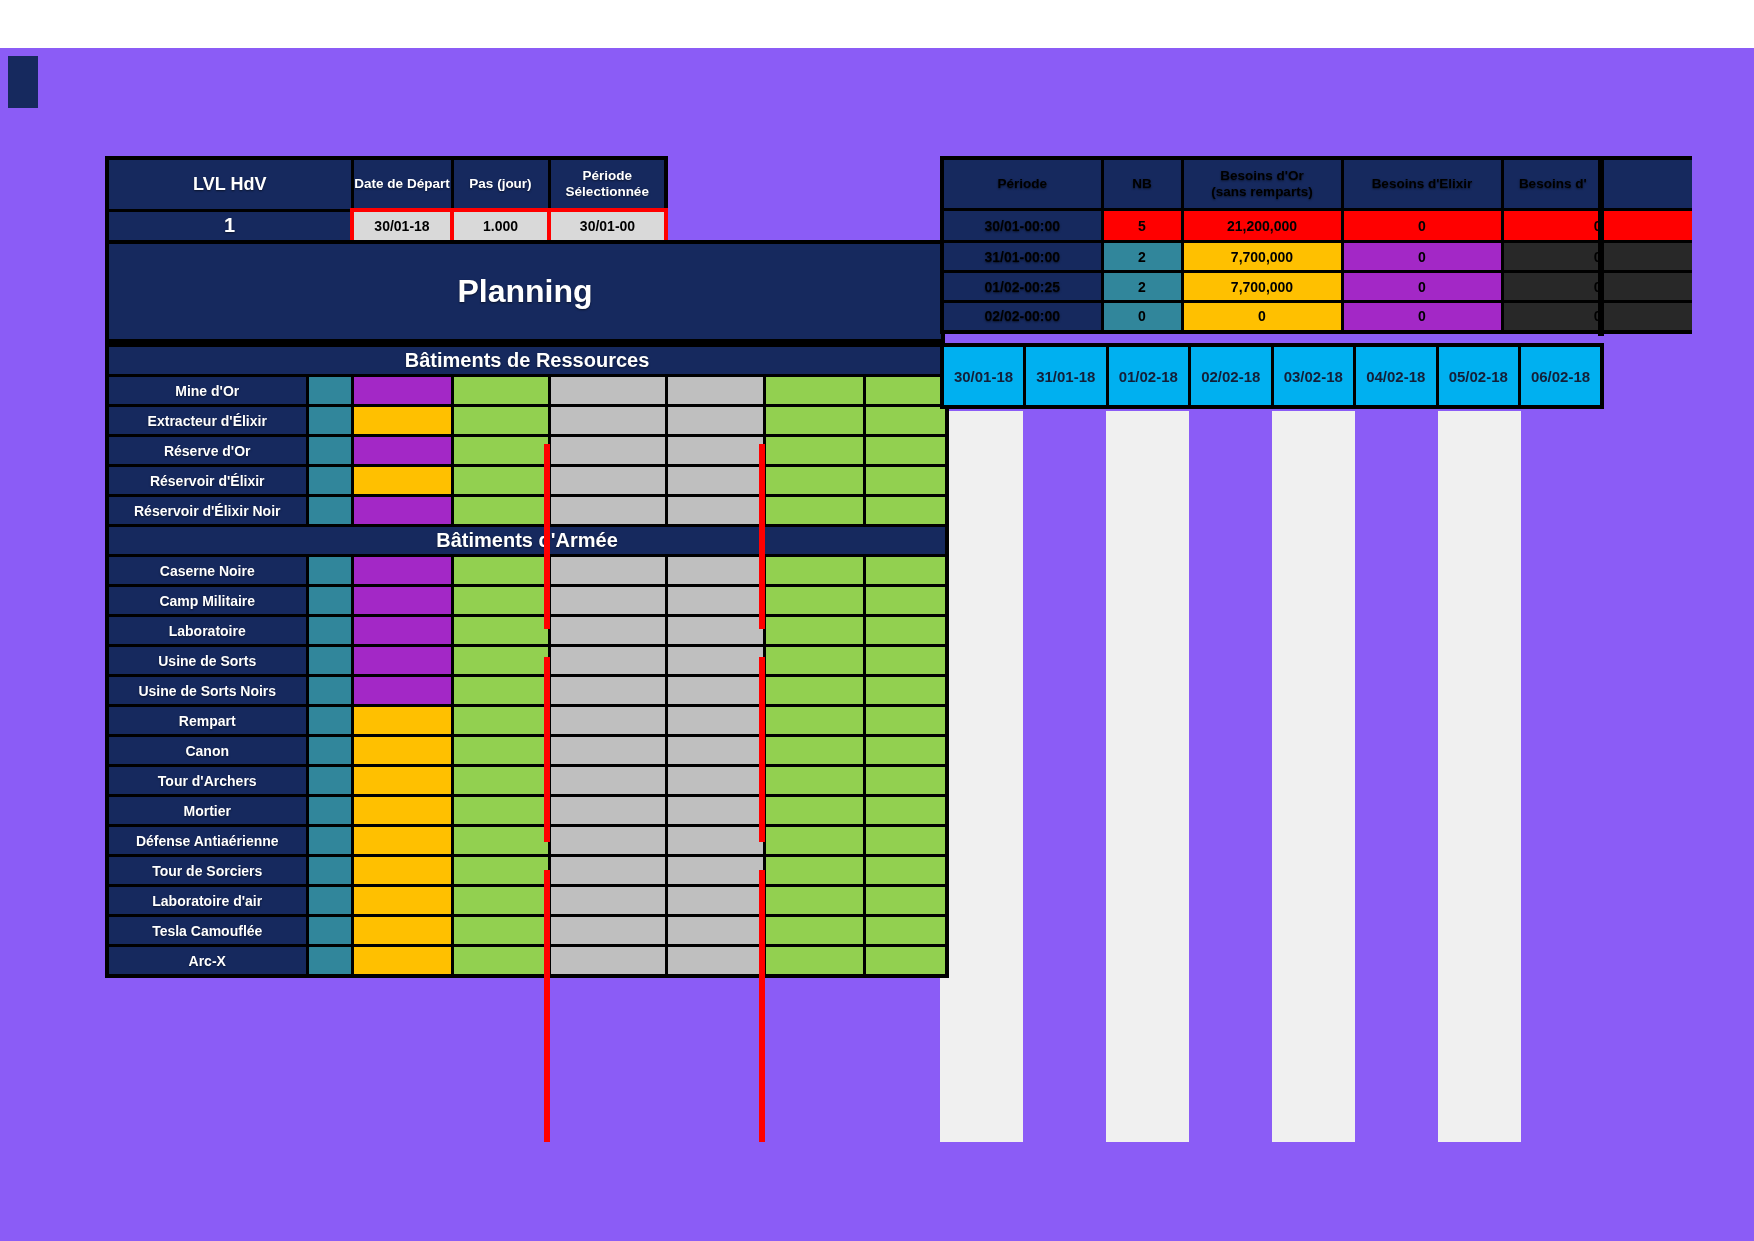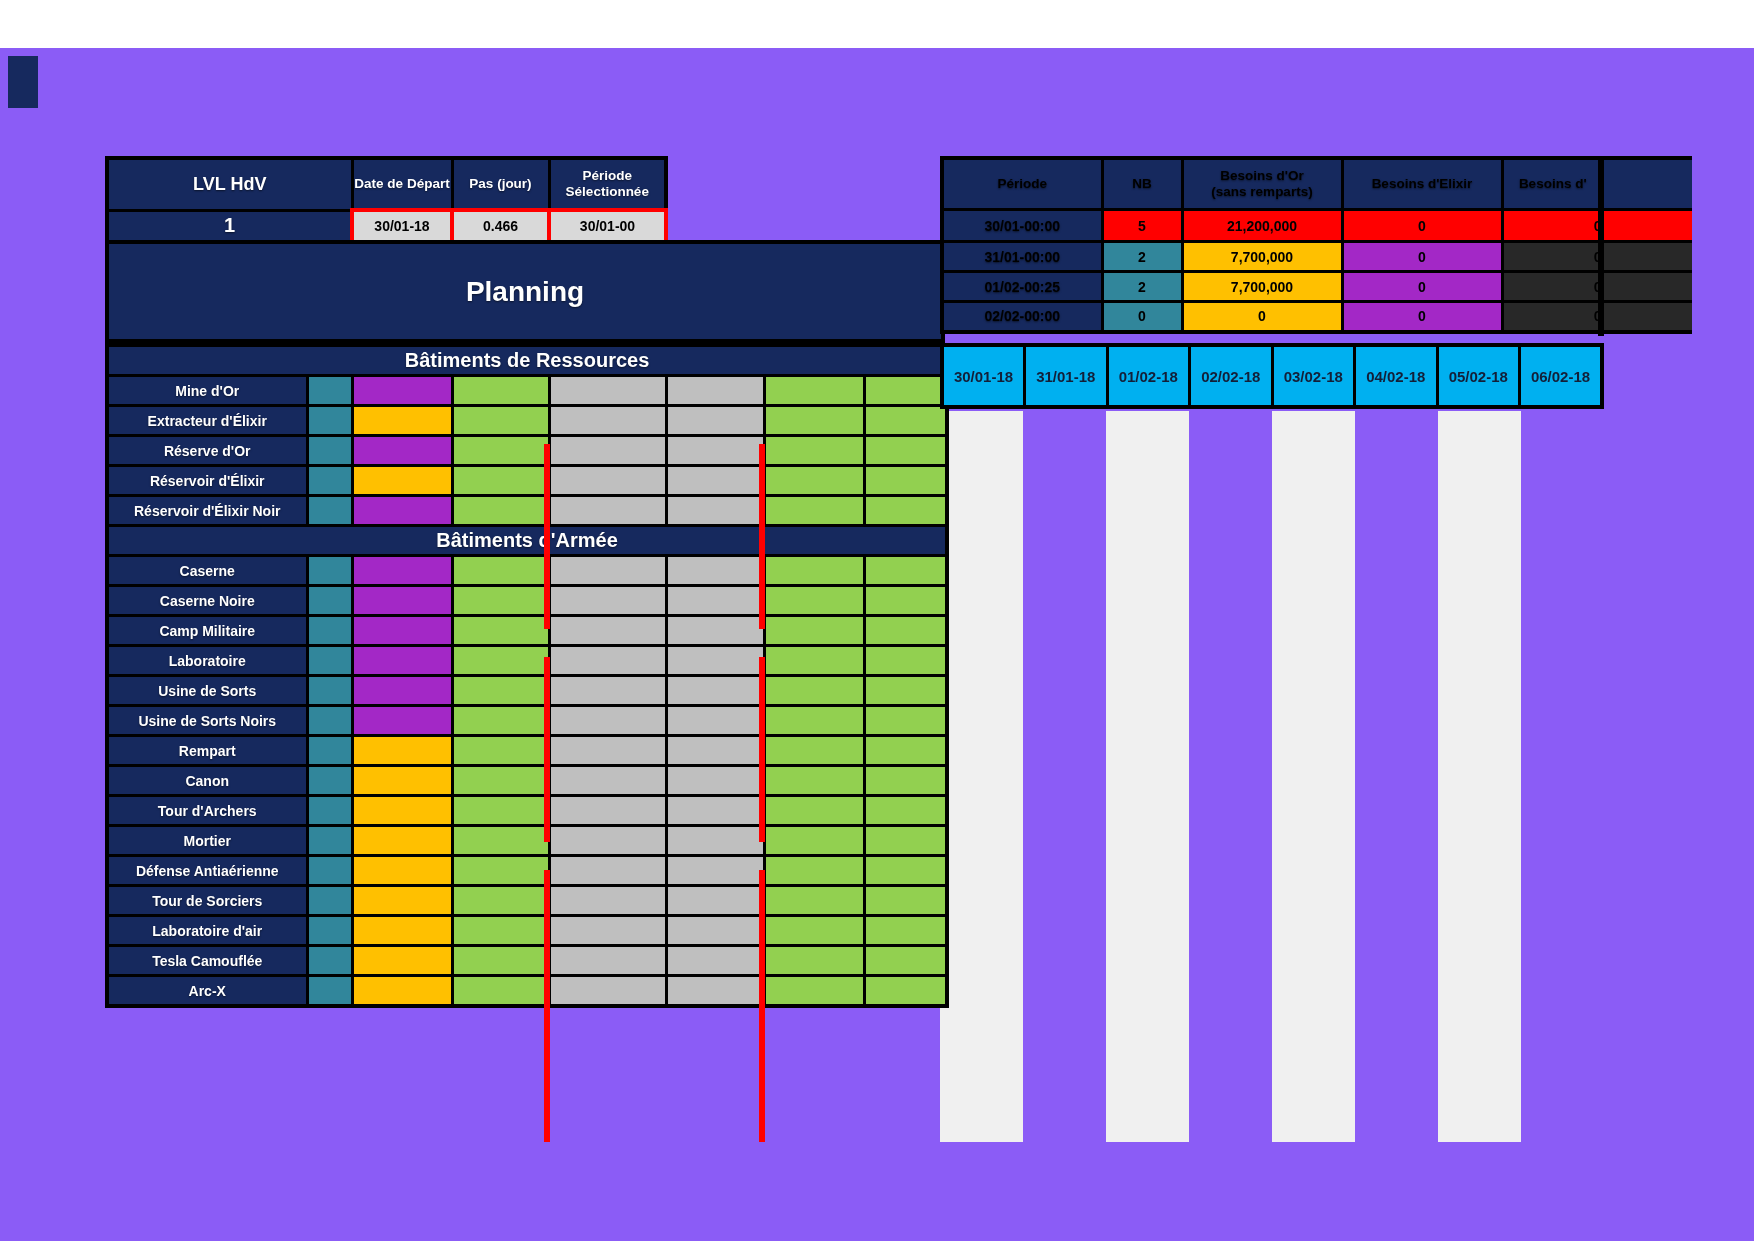--- a/index.html
+++ b/index.html
@@ -30,21 +30,21 @@
   #mini table{border:4px solid #000;}
   #mini td{border:3px solid #000;text-align:center;vertical-align:middle;}
   #mini .lbl{font-size:13.5px;line-height:1.15;}
   #mini .title{font-size:18px;}
   #mini .lvl{font-size:20px;}
   #mini .inp{background:#D9D9D9;color:#000;font-weight:bold;font-size:14px;border:4px solid #FF0000;}
 
   
   #planning{left:105px;top:192px;width:840px;height:103px;background:#16295E;
     border:4px solid #000;box-sizing:border-box;display:flex;align-items:center;justify-content:center;
-    font-size:28px;}
+    font-size:32px;}
 
   
   #main{left:105px;top:295px;}
   #main table{border:4px solid #000;width:840px;}
   #main td{border:3px solid #000;text-align:center;vertical-align:middle;}
   #main tr.hdr td{height:64px;background:#16295E;font-size:13px;line-height:1.2;}
   #main td.band{height:27px;background:#16295E;font-size:20px;}
   #main tr.brow td{height:27px;}
   #main td.bname{background:#16295E;font-size:14px;}
 
@@ -92,21 +92,21 @@
       <tbody>
           <tr style="height:52px">
         <td class="navy wtxt title">LVL HdV</td>
         <td class="navy wtxt lbl">Date de Départ</td>
         <td class="navy wtxt lbl">Pas (jour)</td>
         <td class="navy wtxt lbl">Période Sélectionnée</td>
       </tr>
       <tr style="height:32px">
         <td class="navy wtxt lvl">1</td>
         <td class="inp">30/01-18</td>
-        <td class="inp">0.466</td>
+        <td class="inp">1.000</td>
         <td class="inp">30/01-00</td>
       </tr>
     </tbody>
       </table>
   </div>
 
   <div class="abs wtxt" id="planning">
     <span>Planning</span>
   </div>
 
@@ -176,30 +176,20 @@
             <td class="graybg"></td>
             <td class="graybg"></td>
             <td class="greenbg"></td>
             <td class="greenbg"></td>
           </tr>
 
       <tr>
             <td colspan="8" class="band wtxt">Bâtiments d'Armée</td>
           </tr>
 
-      <tr class="brow">
-            <td class="bname wtxt">Caserne</td>
-            <td class="tealbg"></td>
-            <td class="purplebg"></td>
-            <td class="greenbg"></td>
-            <td class="graybg"></td>
-            <td class="graybg"></td>
-            <td class="greenbg"></td>
-            <td class="greenbg"></td>
-          </tr>
       <tr class="brow">
             <td class="bname wtxt">Caserne Noire</td>
             <td class="tealbg"></td>
             <td class="purplebg"></td>
             <td class="greenbg"></td>
             <td class="graybg"></td>
             <td class="graybg"></td>
             <td class="greenbg"></td>
             <td class="greenbg"></td>
           </tr>

